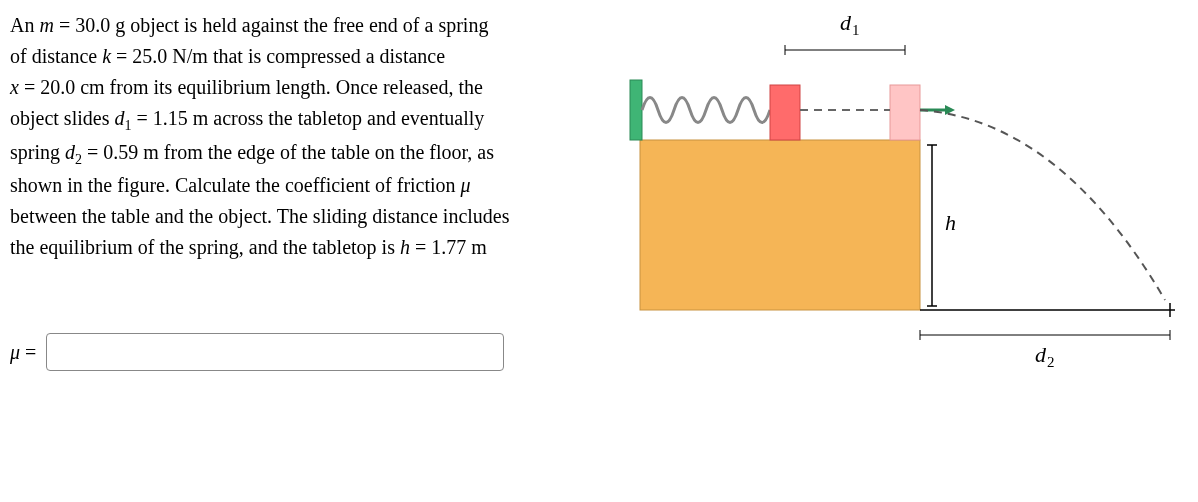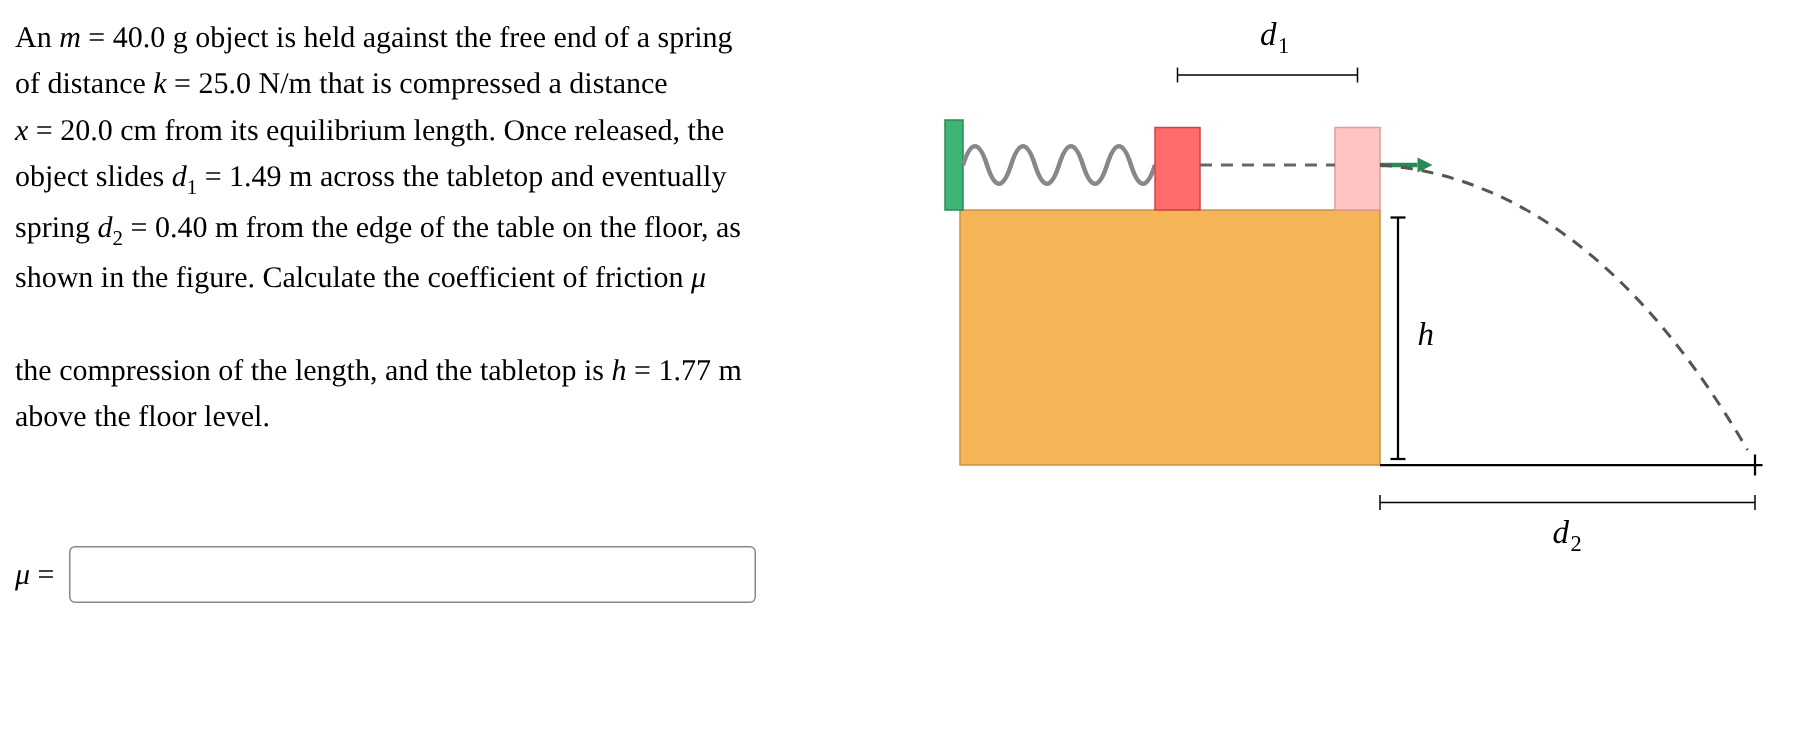--- a/index.html
+++ b/index.html
@@ -46,29 +46,28 @@
     position: relative;
     width: 560px;
     height: 360px;
   }
 </style>
 </head>
 <body>
 
 <div class="left-column">
   <div class="problem-text">
-    <span>An </span><span class="italic">m</span><span> = 40.0 g object is held against the free end of a spring</span><br>
+    <span>An </span><span class="italic">m</span><span> = 30.0 g object is held against the free end of a spring</span><br>
     <span>of distance </span><span class="italic">k</span><span> = 25.0 N/m that is compressed a distance</span><br>
     <span class="italic">x</span><span> = 20.0 cm from its equilibrium length. Once released, the</span><br>
-    <span>object slides </span><span class="italic">d</span><span class="sub">1</span><span> = 1.49 m across the tabletop and eventually</span><br>
-    <span>spring </span><span class="italic">d</span><span class="sub">2</span><span> = 0.40 m from the edge of the table on the floor, as</span><br>
+    <span>object slides </span><span class="italic">d</span><span class="sub">1</span><span> = 1.15 m across the tabletop and eventually</span><br>
+    <span>spring </span><span class="italic">d</span><span class="sub">2</span><span> = 0.59 m from the edge of the table on the floor, as</span><br>
     <span>shown in the figure. Calculate the coefficient of friction </span><span class="italic">μ</span><br>
-    <br>
-    <span>the compression of the length, and the tabletop is </span><span class="italic">h</span><span> = 1.77 m</span><br>
-    <span>above the floor level.</span>
+    <span>between the table and the object. The sliding distance includes</span><br>
+    <span>the equilibrium of the spring, and the tabletop is </span><span class="italic">h</span><span> = 1.77 m</span><br>
   </div>
 
   <div class="answer-row">
     <span><span class="italic">μ</span><span> =</span></span>
     <input type="text" class="answer-input" style="">
   </div>
 </div>
 
 <div class="right-column">
   <div class="diagram">

